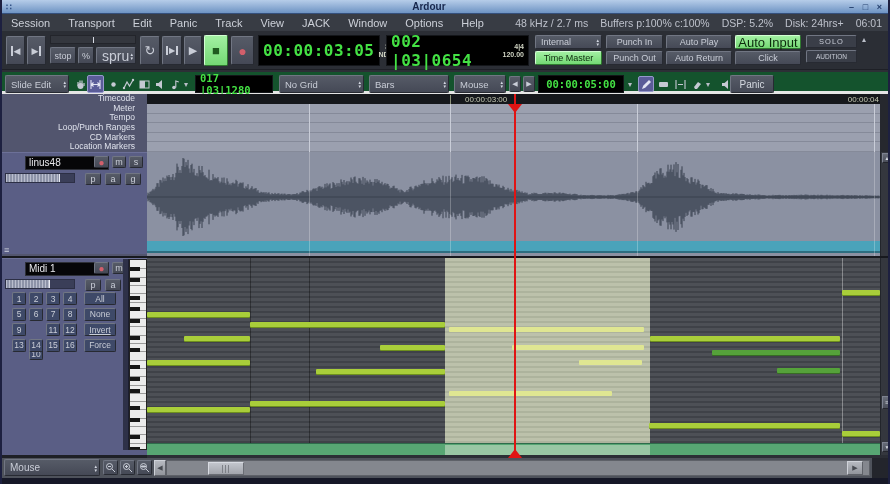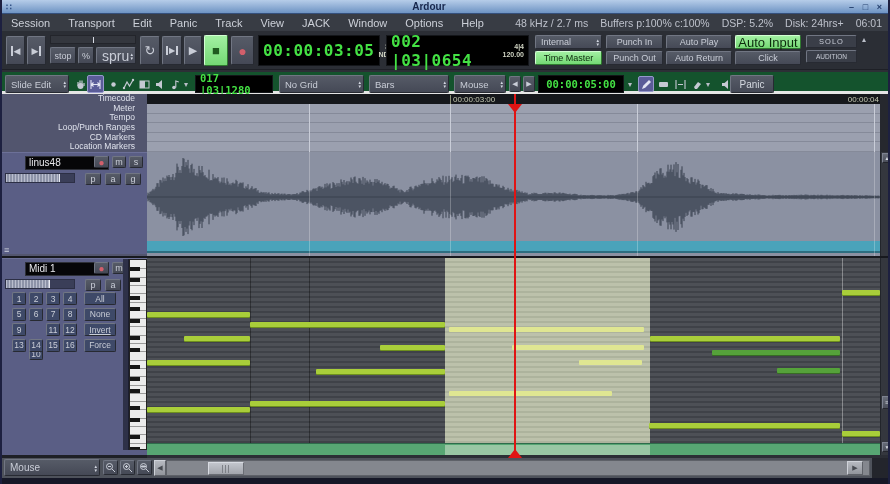--- a/index.html
+++ b/index.html
@@ -59,21 +59,21 @@
   .track-header{position:absolute;left:0;width:145px;background:#5a5e85;}
   .namefield{position:absolute;background:#060608;border:1px solid #2e3038;color:#e8e8ec;
     font-size:10px;display:flex;align-items:flex-start;padding-left:3px;margin-left:20px;}
   .mini{position:absolute;height:12px;font-size:9px;}
   .fader{position:absolute;height:10px;background:#3a3e58;border:1px solid #2c2f45;overflow:hidden;}
   .fader .lit{height:100%;background:repeating-linear-gradient(90deg,#b9bdcd 0 1px,#8d93a8 1px 3px);border-right:1px solid #e8eaf2;}
   .grip{position:absolute;color:#cfd3dd;font-size:9px;line-height:8px;}
 
   .tc-row{position:absolute;background:#16181c;overflow:hidden;}
   .tc-mark{position:absolute;top:1px;font-size:8px;color:#c6cbb4;border-left:1px solid #8b9178;
-    padding-left:2px;line-height:9px;white-space:nowrap;}
+    padding-left:14px;line-height:9px;white-space:nowrap;}
   .bands{position:absolute;background:repeating-linear-gradient(180deg,#9ba0af 0 8.6px,#858a99 8.6px 9.6px);overflow:hidden;}
   .vline{position:absolute;top:0;width:1px;height:100%;}
 
   .audio-region{position:absolute;background:#8b91a2;overflow:hidden;}
   .teal-strip{position:absolute;left:0;width:100%;height:12px;background:#4aa3ba;border-bottom:2px solid #2d6e80;}
   .midi-region{position:absolute;overflow:hidden;
     background:repeating-linear-gradient(180deg,#4d5056 0 3px,#3f4248 3px 5px);}
   .band{position:absolute;top:0;background:repeating-linear-gradient(180deg,#bcc1ab 0 3px,#adb39d 3px 5px);}
   .green-strip{position:absolute;left:0;width:100%;height:12px;background:#57a673;border-top:1px solid #2e6b4b;}
   .green-strip .band-part{position:absolute;top:1px;height:11px;background:#99c7a4;}

